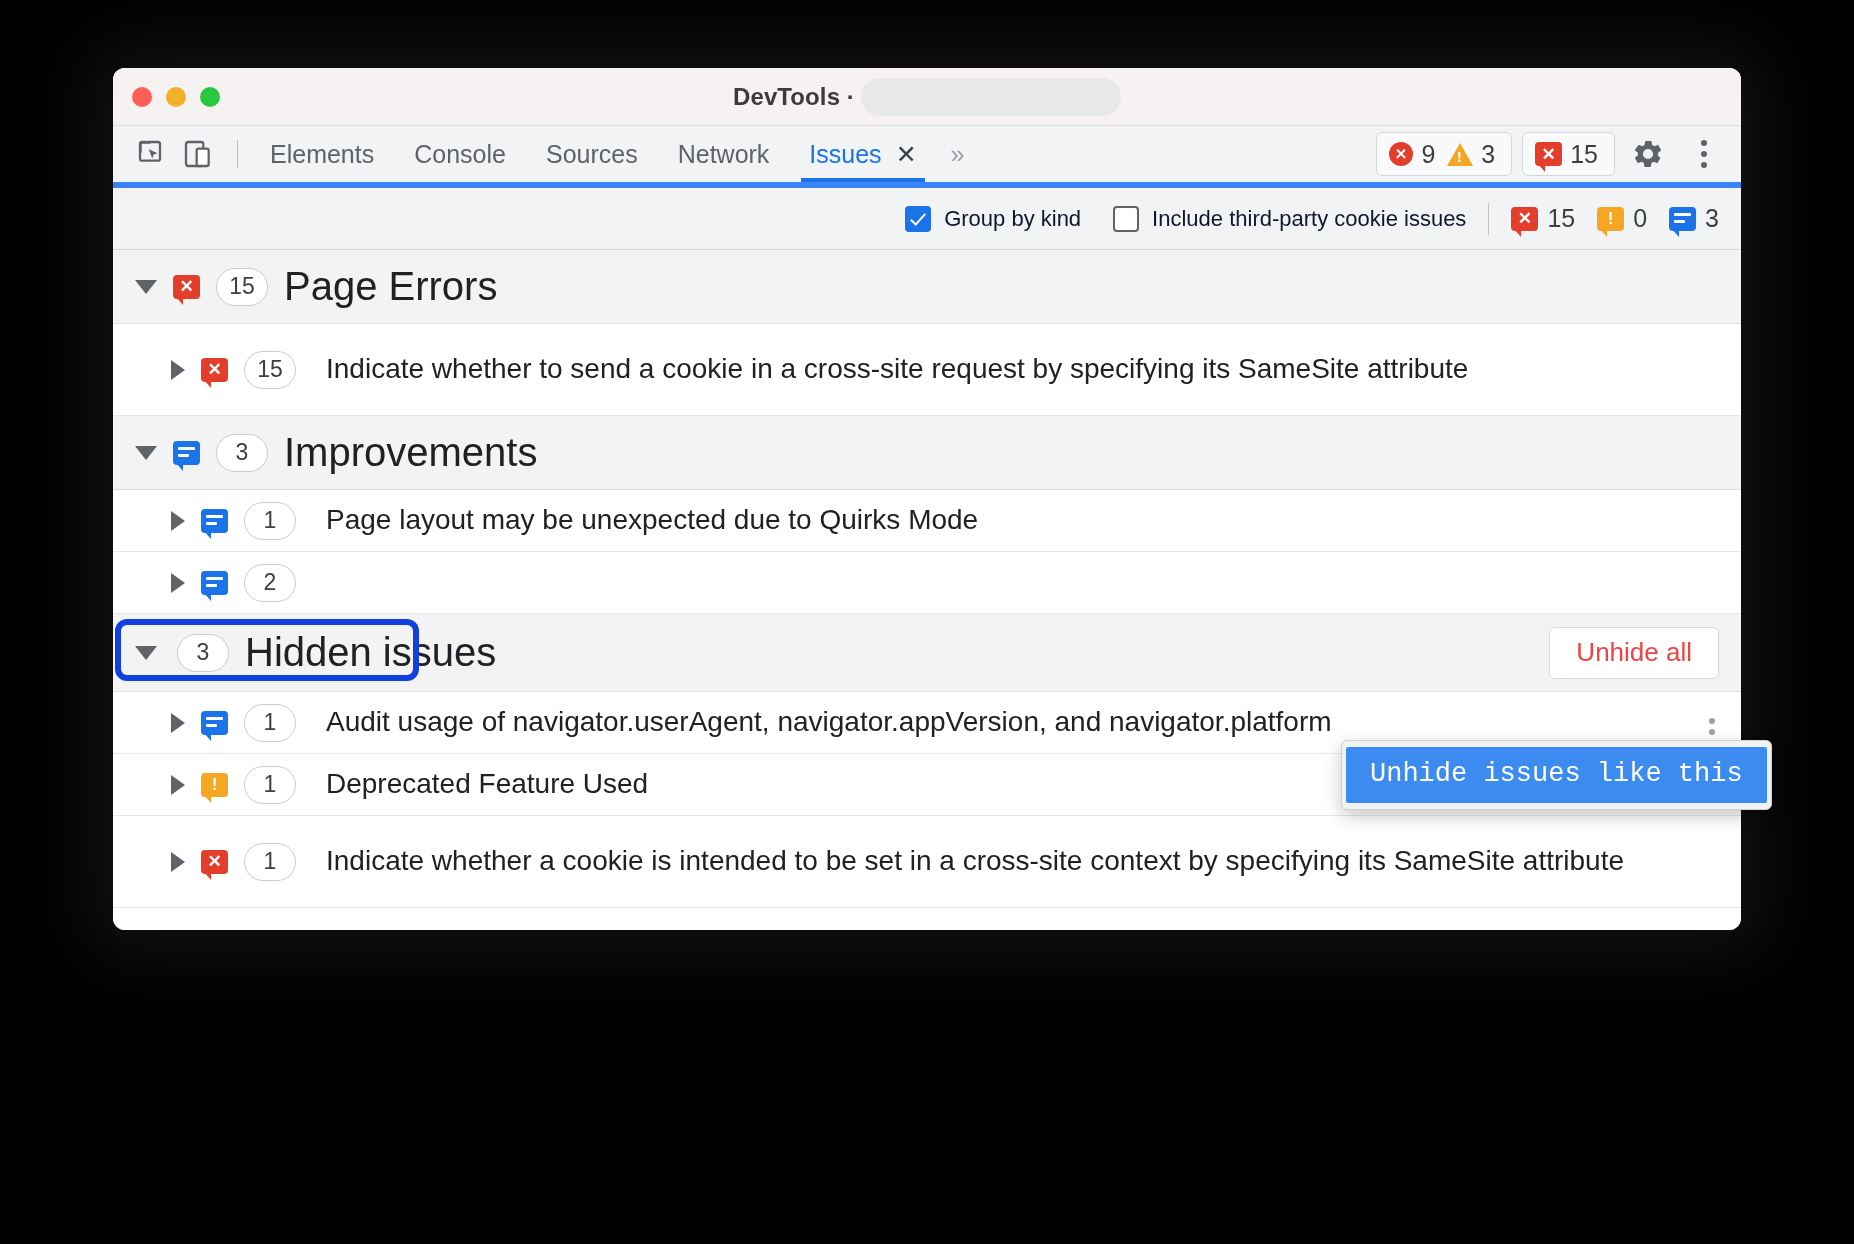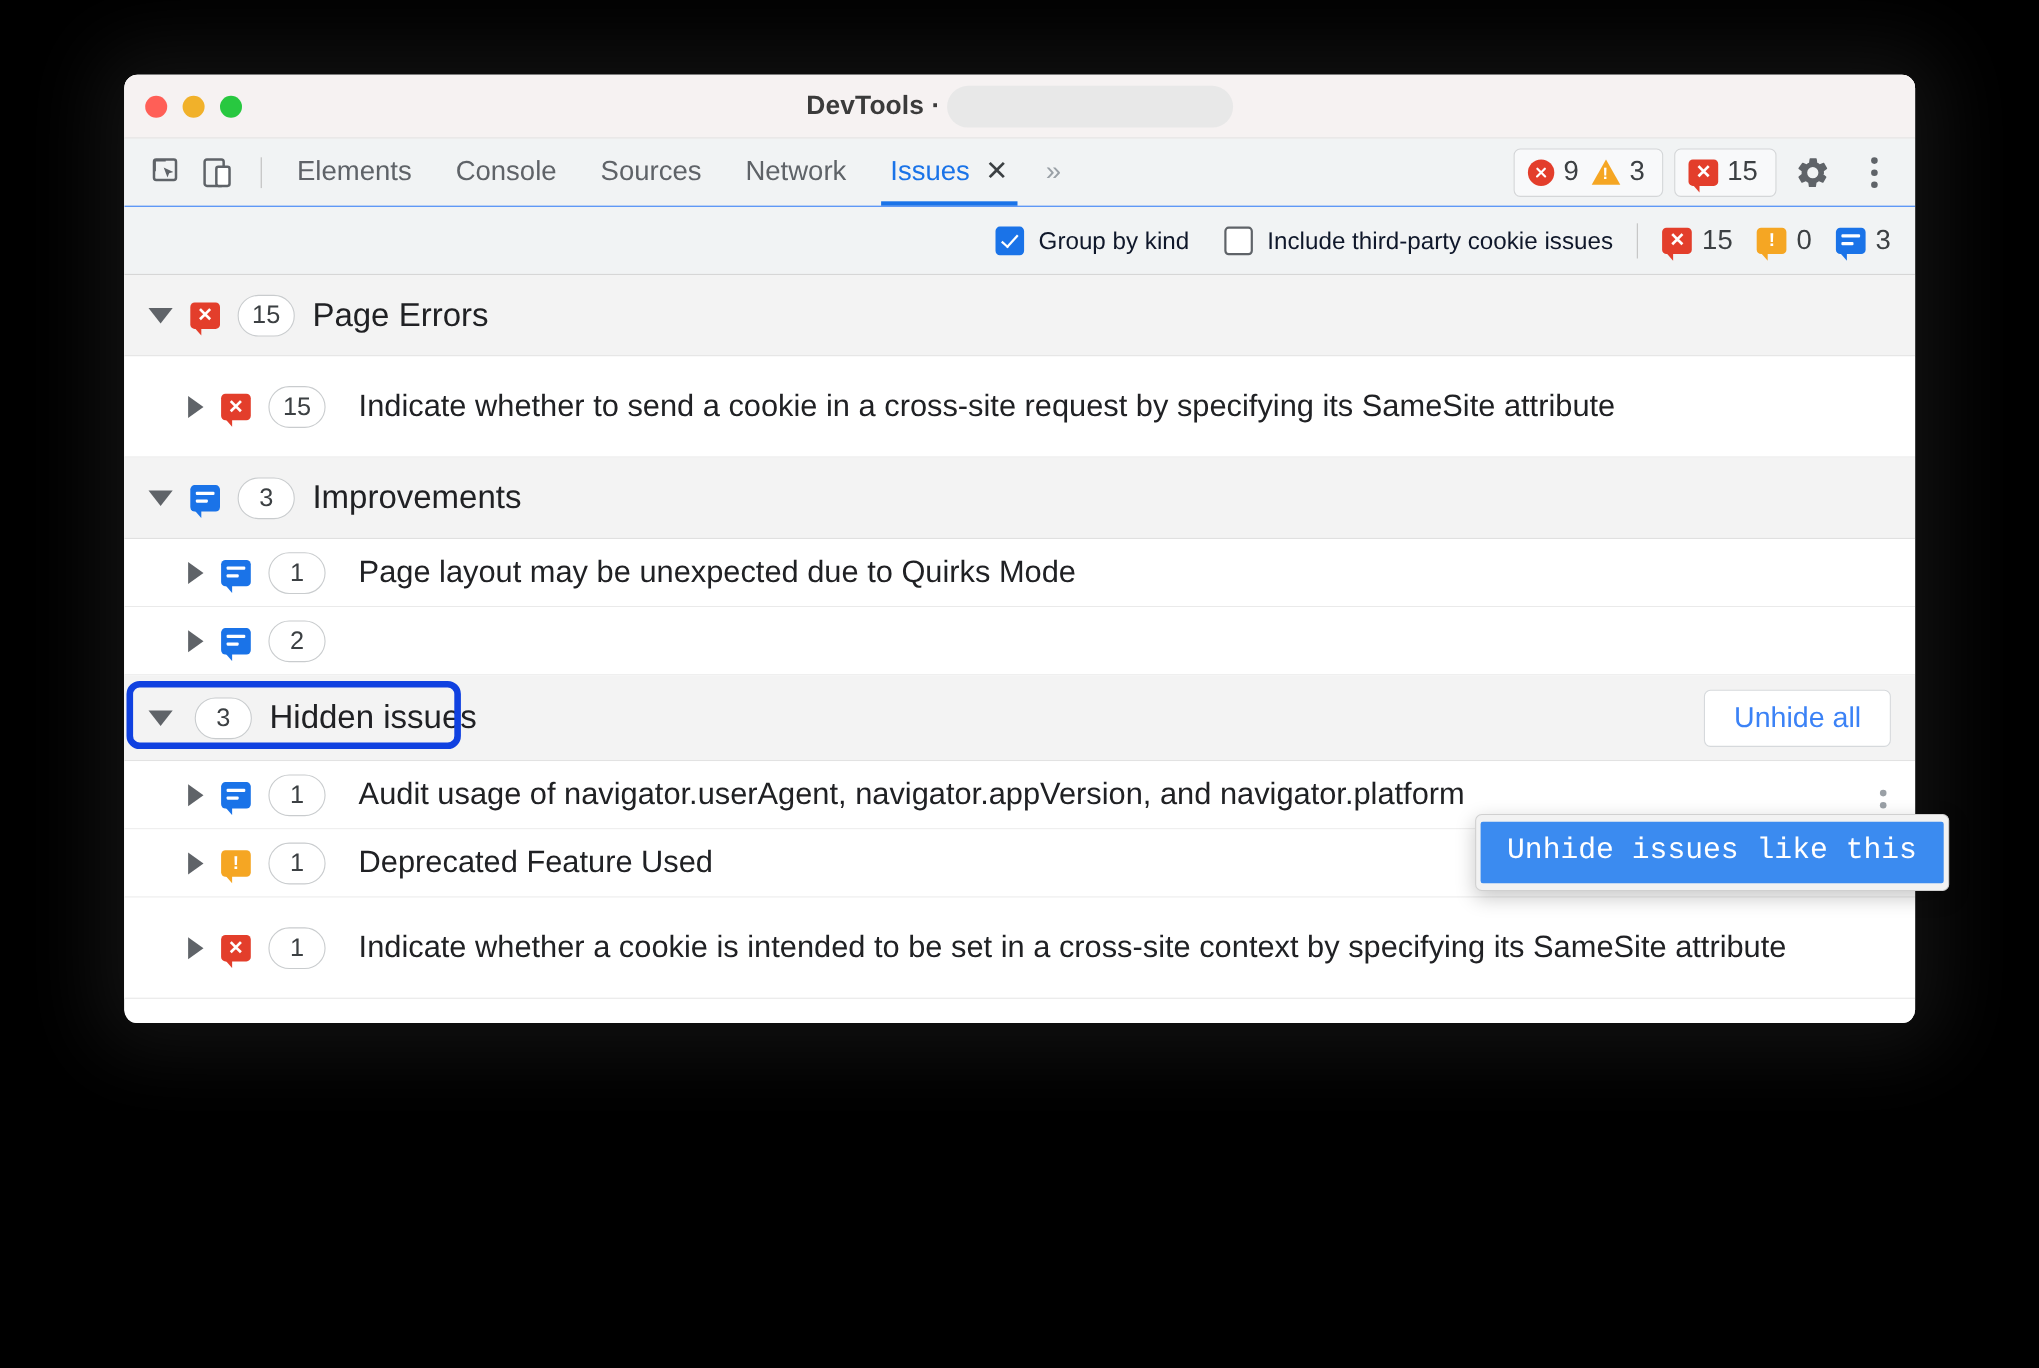--- a/index.html
+++ b/index.html
@@ -69,21 +69,21 @@
     border-radius: 19px;
     background: #e8e8e8;
     margin-left: 4px;
   }
 
   
   .tabbar {
     position: relative;
     height: 62px;
     background: #f1f3f4;
-    border-bottom: 1px solid #3b82f6;
+    border-bottom: 6px solid #3b82f6;
     display: flex;
     align-items: center;
     padding: 0 0 0 12px;
   }
   .tool-icons { display: flex; align-items: center; gap: 4px; padding: 0 6px; }
   .tool-btn {
     width: 42px; height: 42px;
     display: flex; align-items: center; justify-content: center;
     border-radius: 4px;
   }
@@ -297,21 +297,21 @@
   .group-row {
     display: flex;
     align-items: center;
     height: 74px;
     background: #f3f3f3;
     border-bottom: 1px solid #e0e0e0;
     padding-left: 22px;
     position: relative;
   }
   .group-row .gtitle {
-    font-size: 30px;
+    font-size: 40px;
     color: #202124;
     margin-left: 16px;
   }
 
   .issue-row {
     display: flex;
     align-items: center;
     min-height: 62px;
     border-bottom: 1px solid #e8e8e8;
     padding: 9px 22px 9px 58px;
@@ -361,21 +361,21 @@
 
   .unhide-all {
     position: absolute;
     right: 22px; top: 50%;
     transform: translateY(-50%);
     height: 52px;
     padding: 0 26px;
     border: 1px solid #d6d9dc;
     border-radius: 6px;
     background: #fff;
-    color: #3b82f6;
+    color: #ef4444;
     font-size: 26px;
     display: flex; align-items: center;
     font-family: "Liberation Sans", sans-serif;
   }
 
   .row-kebab {
     position: absolute;
     right: 26px; top: 26px;
   }
   .row-kebab span { background: #9aa0a6; }

